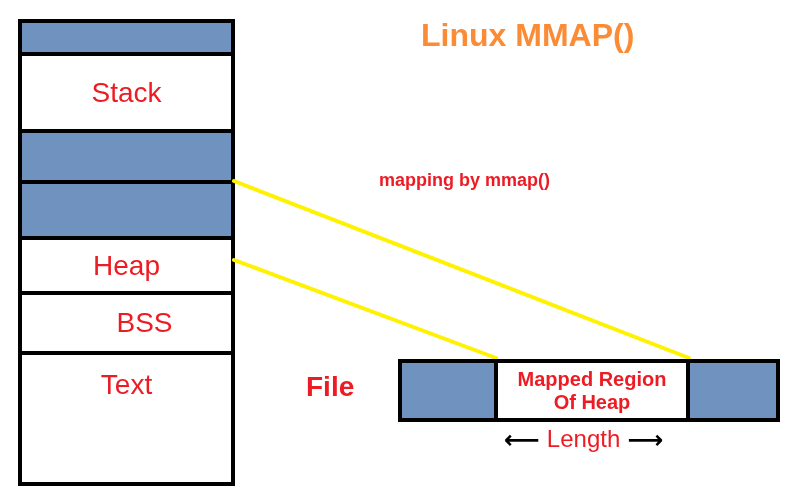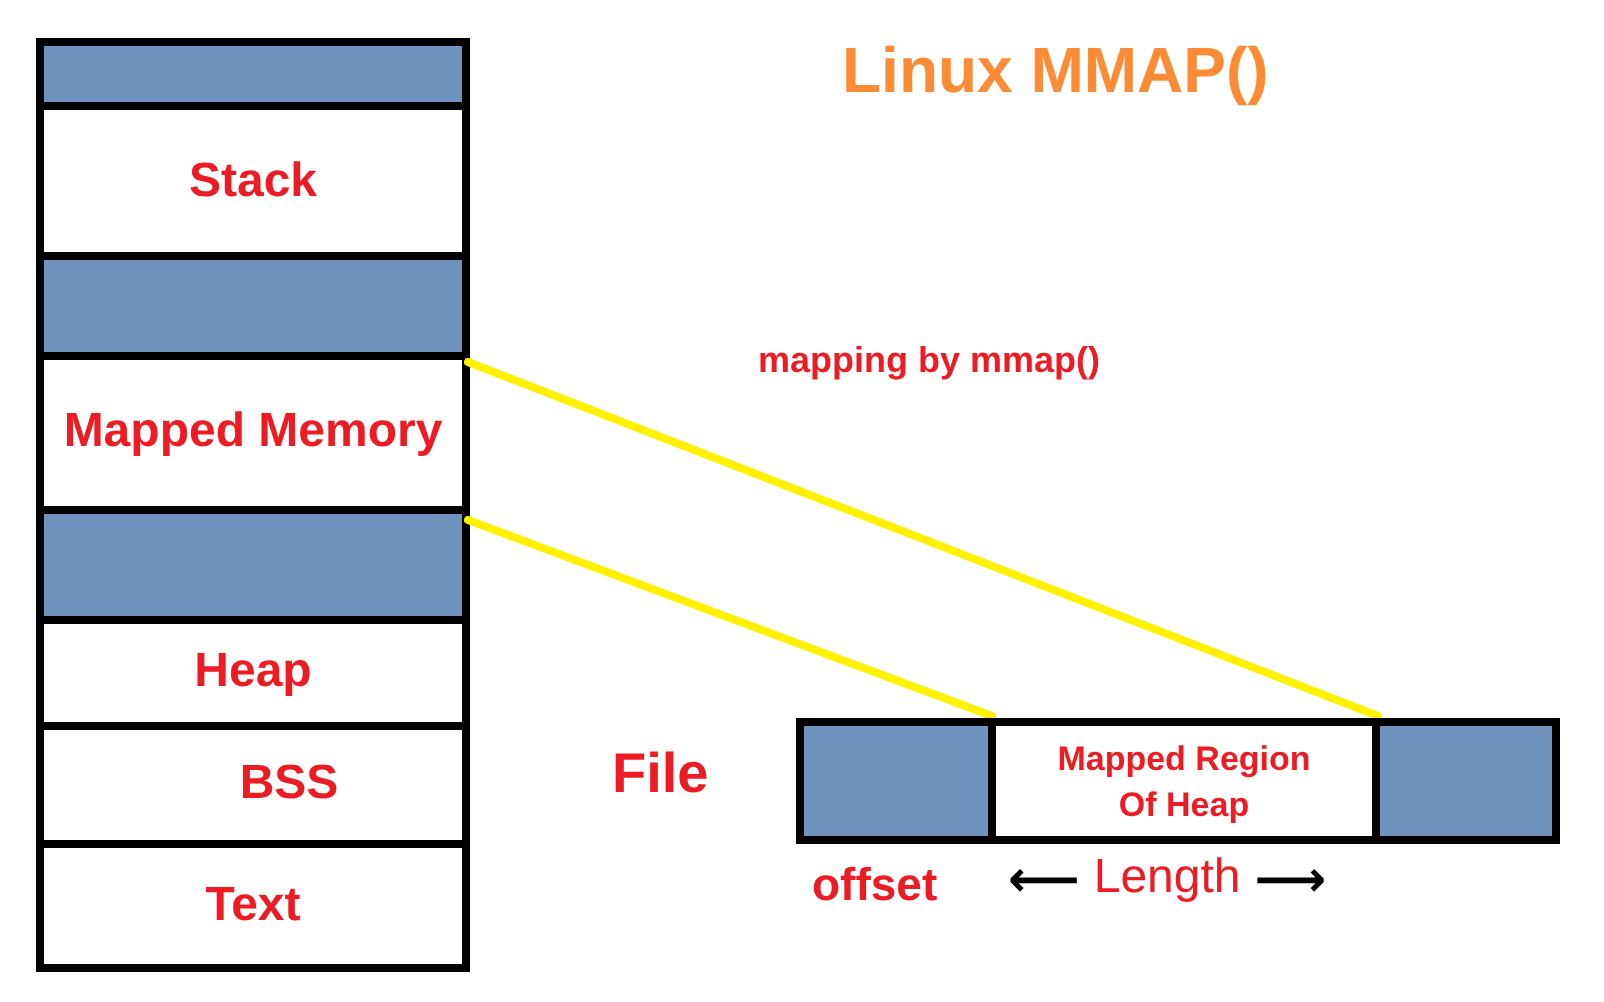--- a/index.html
+++ b/index.html
@@ -22,21 +22,21 @@
   .mem-column {
     position: absolute; left: 18px; top: 19px;
     width: 217px; height: 467px;
     border: 4px solid var(--ink);
     background: #fff;
     display: flex; flex-direction: column;
   }
   .seg {
     width: 100%;
     display: flex; align-items: center; justify-content: center;
-    font-weight: bold; font-size: 24px; color: var(--red);
+    font-weight: normal; font-size: 28px; color: var(--red);
     background: #fff;
   }
   .seg:not(:last-child) { border-bottom: 4px solid var(--ink); }
   .seg.blue { background: var(--blue); }
   .seg0 { height: 33px; }
   .seg1 { height: 77px; }
   .seg2 { height: 51px; }
   .seg3 { height: 79px; }
   .seg4 { height: 56px; }
   .seg5 { height: 55px; }
@@ -66,21 +66,21 @@
     background: #fff;
   }
   .fseg { height: 100%; }
   .fseg:not(:last-child) { border-right: 4px solid var(--ink); }
   .fseg.blue { background: var(--blue); }
   .fseg0 { width: 96px; }
   .fseg1 {
     width: 192px;
     display: flex; flex-direction: column;
     align-items: center; justify-content: center;
-    color: var(--red); font-weight: bold; font-size: 17px; line-height: 23px;
+    color: var(--red); font-weight: bold; font-size: 20px; line-height: 23px;
     text-align: center;
   }
   .fseg2 { width: 86px; }
 
   
   .length-row {
     position: absolute; left: 504px; top: 425px;
     display: flex; align-items: center; gap: 7px;
   }
   .length-arrow {
@@ -94,36 +94,34 @@
 </style>
 </head>
 <body>
 
 <div class="canvas">
 
   <div class="mem-column">
     <div class="seg seg0 blue"></div>
     <div class="seg seg1">Stack</div>
     <div class="seg seg2 blue"></div>
-    <div class="seg seg3">Mapped Memory</div>
     <div class="seg seg4 blue"></div>
     <div class="seg seg5">Heap</div>
     <div class="seg seg6">BSS</div>
     <div class="seg seg7">Text</div>
   </div>
 
   <svg class="overlay" viewBox="0 0 802 501" xmlns="http://www.w3.org/2000/svg">
     <line x1="234" y1="181" x2="689" y2="358" stroke="#FFF200" stroke-width="4" stroke-linecap="round"></line>
     <line x1="234" y1="260" x2="496" y2="358" stroke="#FFF200" stroke-width="4" stroke-linecap="round"></line>
   </svg>
 
   <div class="label title-label">Linux MMAP()</div>
   <div class="label mapping-label">mapping by mmap()</div>
   <div class="label file-label">File</div>
-  <div class="label offset-label">offset</div>
 
   <div class="file-bar">
     <div class="fseg fseg0 blue"></div>
     <div class="fseg fseg1">
       <div>Mapped Region</div>
       <div>Of Heap</div>
     </div>
     <div class="fseg fseg2 blue"></div>
   </div>
 

